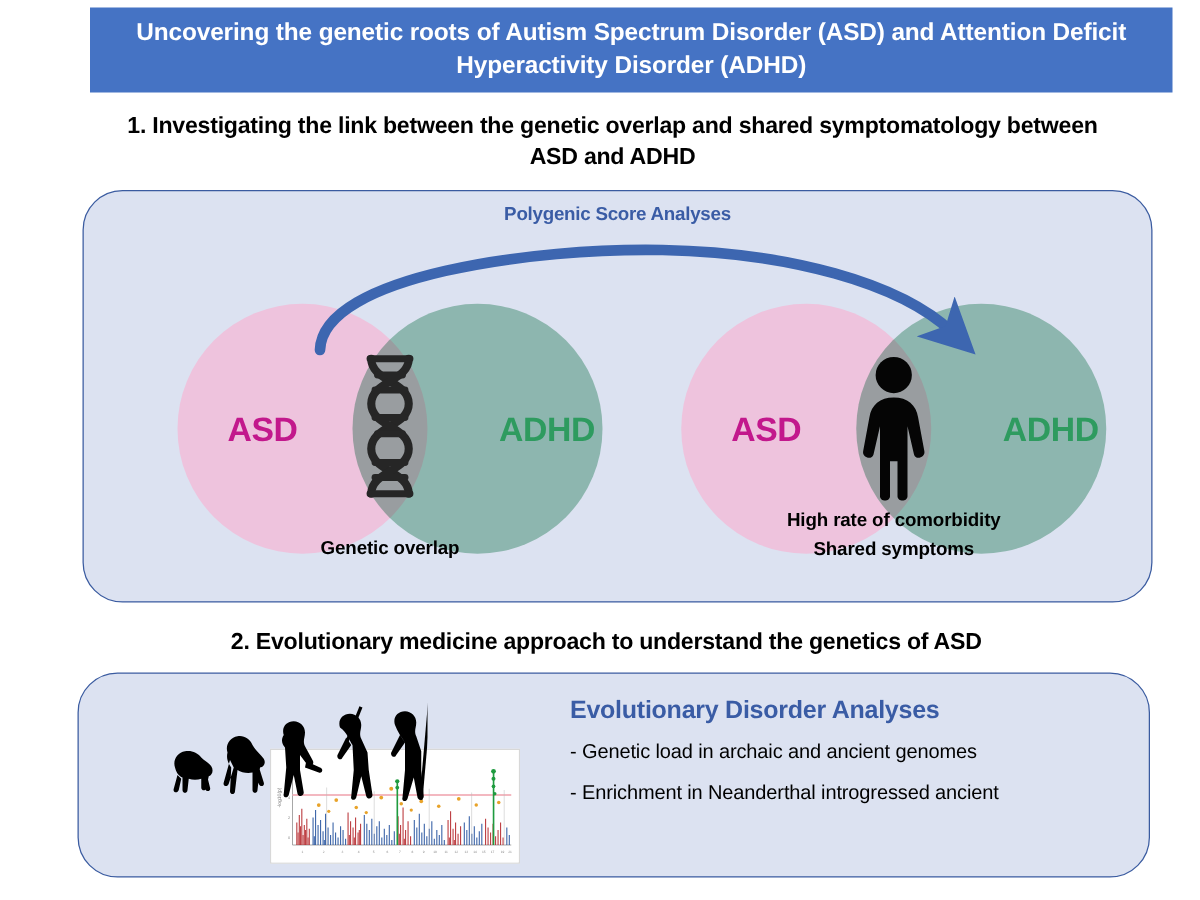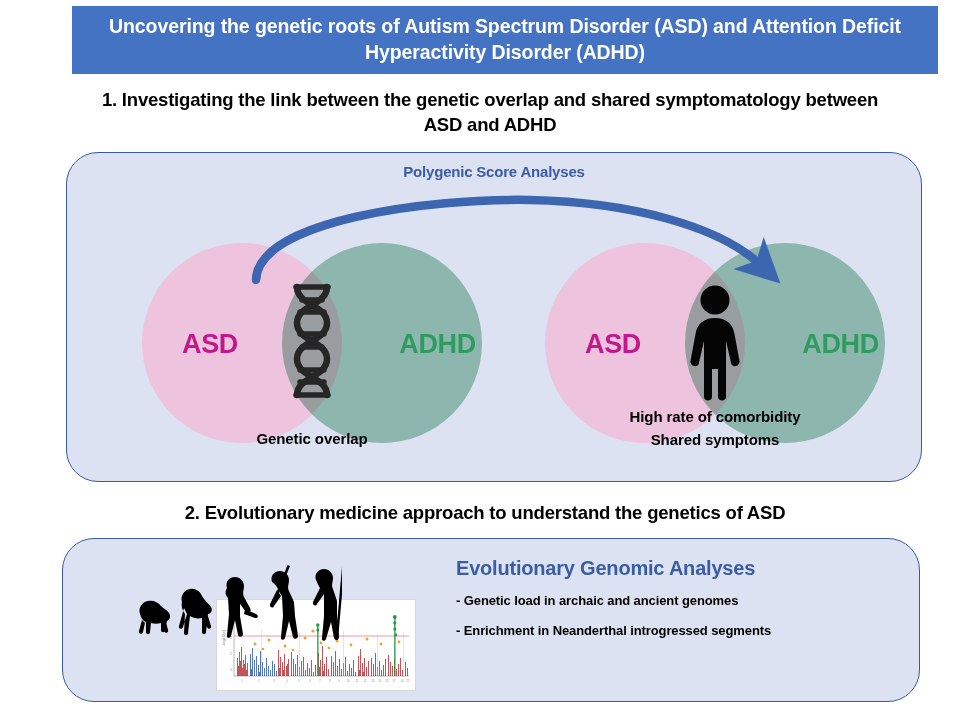--- a/index.html
+++ b/index.html
@@ -169,22 +169,22 @@
   }
 
   
   #evo-bullets {
     position: absolute;
     left: 456px;
     top: 594px;
     width: 450px;
   }
   .evo-bullet {
-    font-size: 13px;
-    font-weight: bold;
+    font-size: 16px;
+    font-weight: normal;
     color: #000000;
     letter-spacing: -0.1px;
     line-height: 1.0;
     margin-bottom: 17px;
     white-space: nowrap;
   }
 </style>
 </head>
 <body>
 
@@ -480,20 +480,20 @@
                  C201 30, 199 33, 201 37 L205 49 L205 64 L207 85
                  C207 88, 203 89, 202 86 L199 70 L194 87
                  C193 90, 189 89, 190 86 L192 64 L192 42
                  C189 38, 186 33, 184 28 Z
                  M188 36 L181 50 C180 53, 184 55, 185 52 L192 42 Z"></path>
         <rect x="207" y="10" width="2.4" height="78" transform="rotate(5 208 49)"></rect>
       </g>
     </svg>
   </div>
 
-  <div class="panel-heading" id="evolutionary-title">Evolutionary Genomic Analyses</div>
+  <div class="panel-heading" id="evolutionary-title">Evolutionary Disorder Analyses</div>
 
   <div id="evo-bullets">
     <div class="evo-bullet">- Genetic load in archaic and ancient genomes</div>
-    <div class="evo-bullet">- Enrichment in Neanderthal introgressed segments</div>
+    <div class="evo-bullet">- Enrichment in Neanderthal introgressed ancient</div>
   </div>
 
 </div>
 
 </body></html>

